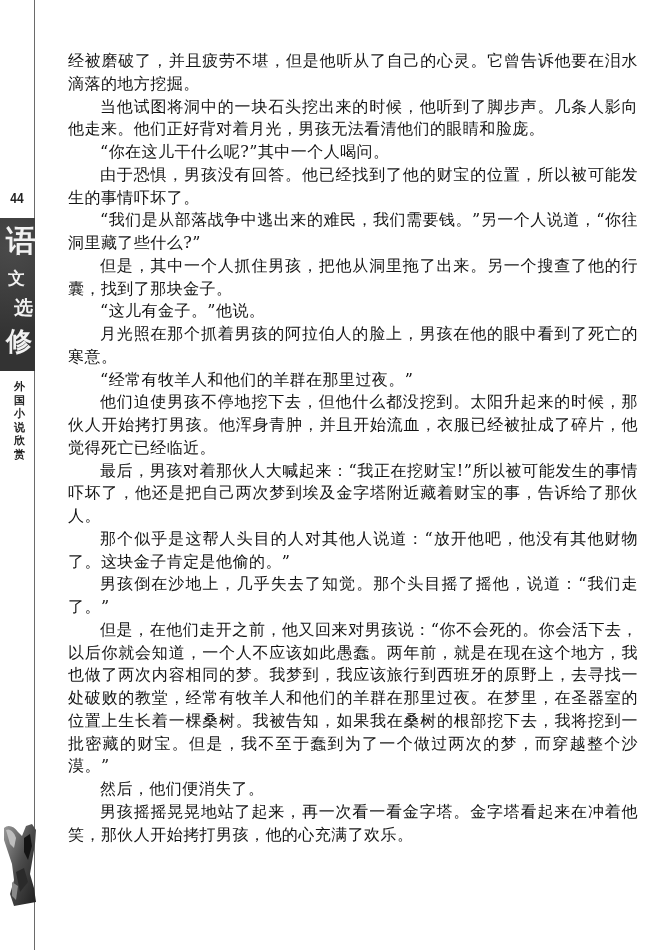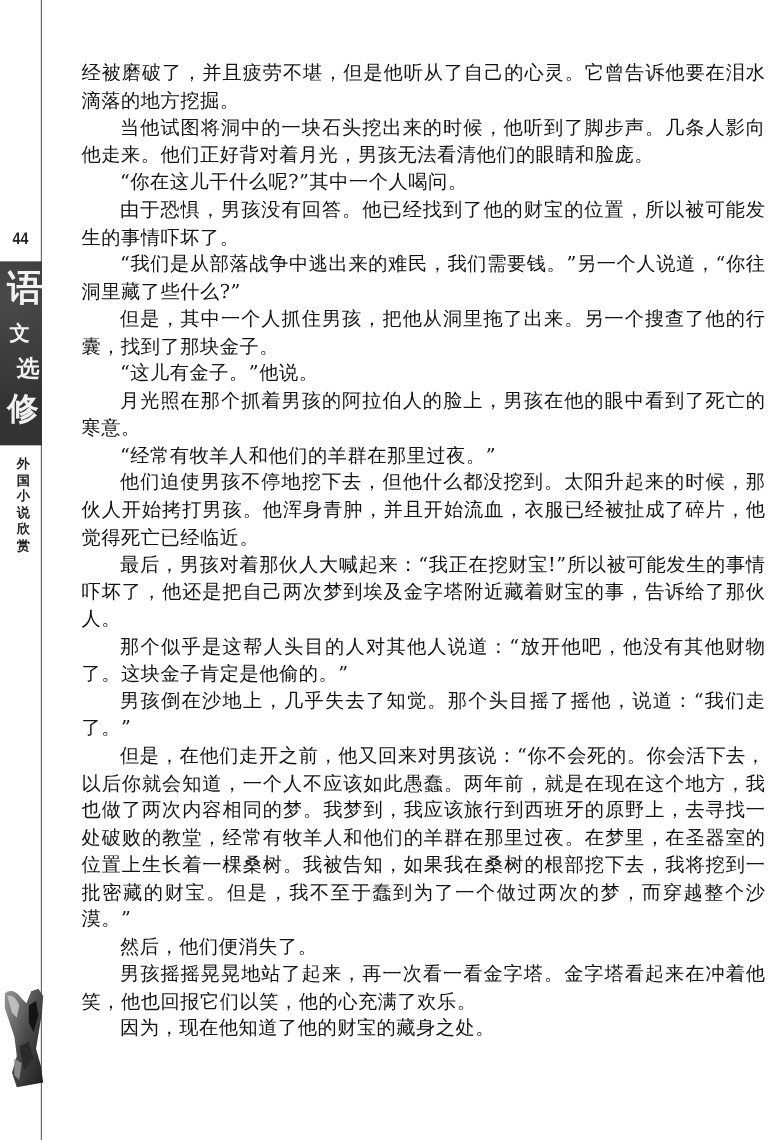--- a/index.html
+++ b/index.html
@@ -132,15 +132,14 @@
   <p>但是，其中一个人抓住男孩，把他从洞里拖了出来。另一个搜查了他的行囊，找到了那块金子。</p>
   <p>“这儿有金子。”他说。</p>
   <p>月光照在那个抓着男孩的阿拉伯人的脸上，男孩在他的眼中看到了死亡的寒意。</p>
   <p>“经常有牧羊人和他们的羊群在那里过夜。”</p>
   <p>他们迫使男孩不停地挖下去，但他什么都没挖到。太阳升起来的时候，那伙人开始拷打男孩。他浑身青肿，并且开始流血，衣服已经被扯成了碎片，他觉得死亡已经临近。</p>
   <p>最后，男孩对着那伙人大喊起来：“我正在挖财宝!”所以被可能发生的事情吓坏了，他还是把自己两次梦到埃及金字塔附近藏着财宝的事，告诉给了那伙人。</p>
   <p>那个似乎是这帮人头目的人对其他人说道：“放开他吧，他没有其他财物了。这块金子肯定是他偷的。”</p>
   <p>男孩倒在沙地上，几乎失去了知觉。那个头目摇了摇他，说道：“我们走了。”</p>
   <p>但是，在他们走开之前，他又回来对男孩说：“你不会死的。你会活下去，以后你就会知道，一个人不应该如此愚蠢。两年前，就是在现在这个地方，我也做了两次内容相同的梦。我梦到，我应该旅行到西班牙的原野上，去寻找一处破败的教堂，经常有牧羊人和他们的羊群在那里过夜。在梦里，在圣器室的位置上生长着一棵桑树。我被告知，如果我在桑树的根部挖下去，我将挖到一批密藏的财宝。但是，我不至于蠢到为了一个做过两次的梦，而穿越整个沙漠。”</p>
   <p>然后，他们便消失了。</p>
-  <p>男孩摇摇晃晃地站了起来，再一次看一看金字塔。金字塔看起来在冲着他笑，他也回报它们以笑，他的心充满了欢乐。</p>
-  <p>因为，现在他知道了他的财宝的藏身之处。</p>
+  <p>男孩摇摇晃晃地站了起来，再一次看一看金字塔。金字塔看起来在冲着他笑，那伙人开始拷打男孩，他的心充满了欢乐。</p>
 </div>
 
 </body></html>

